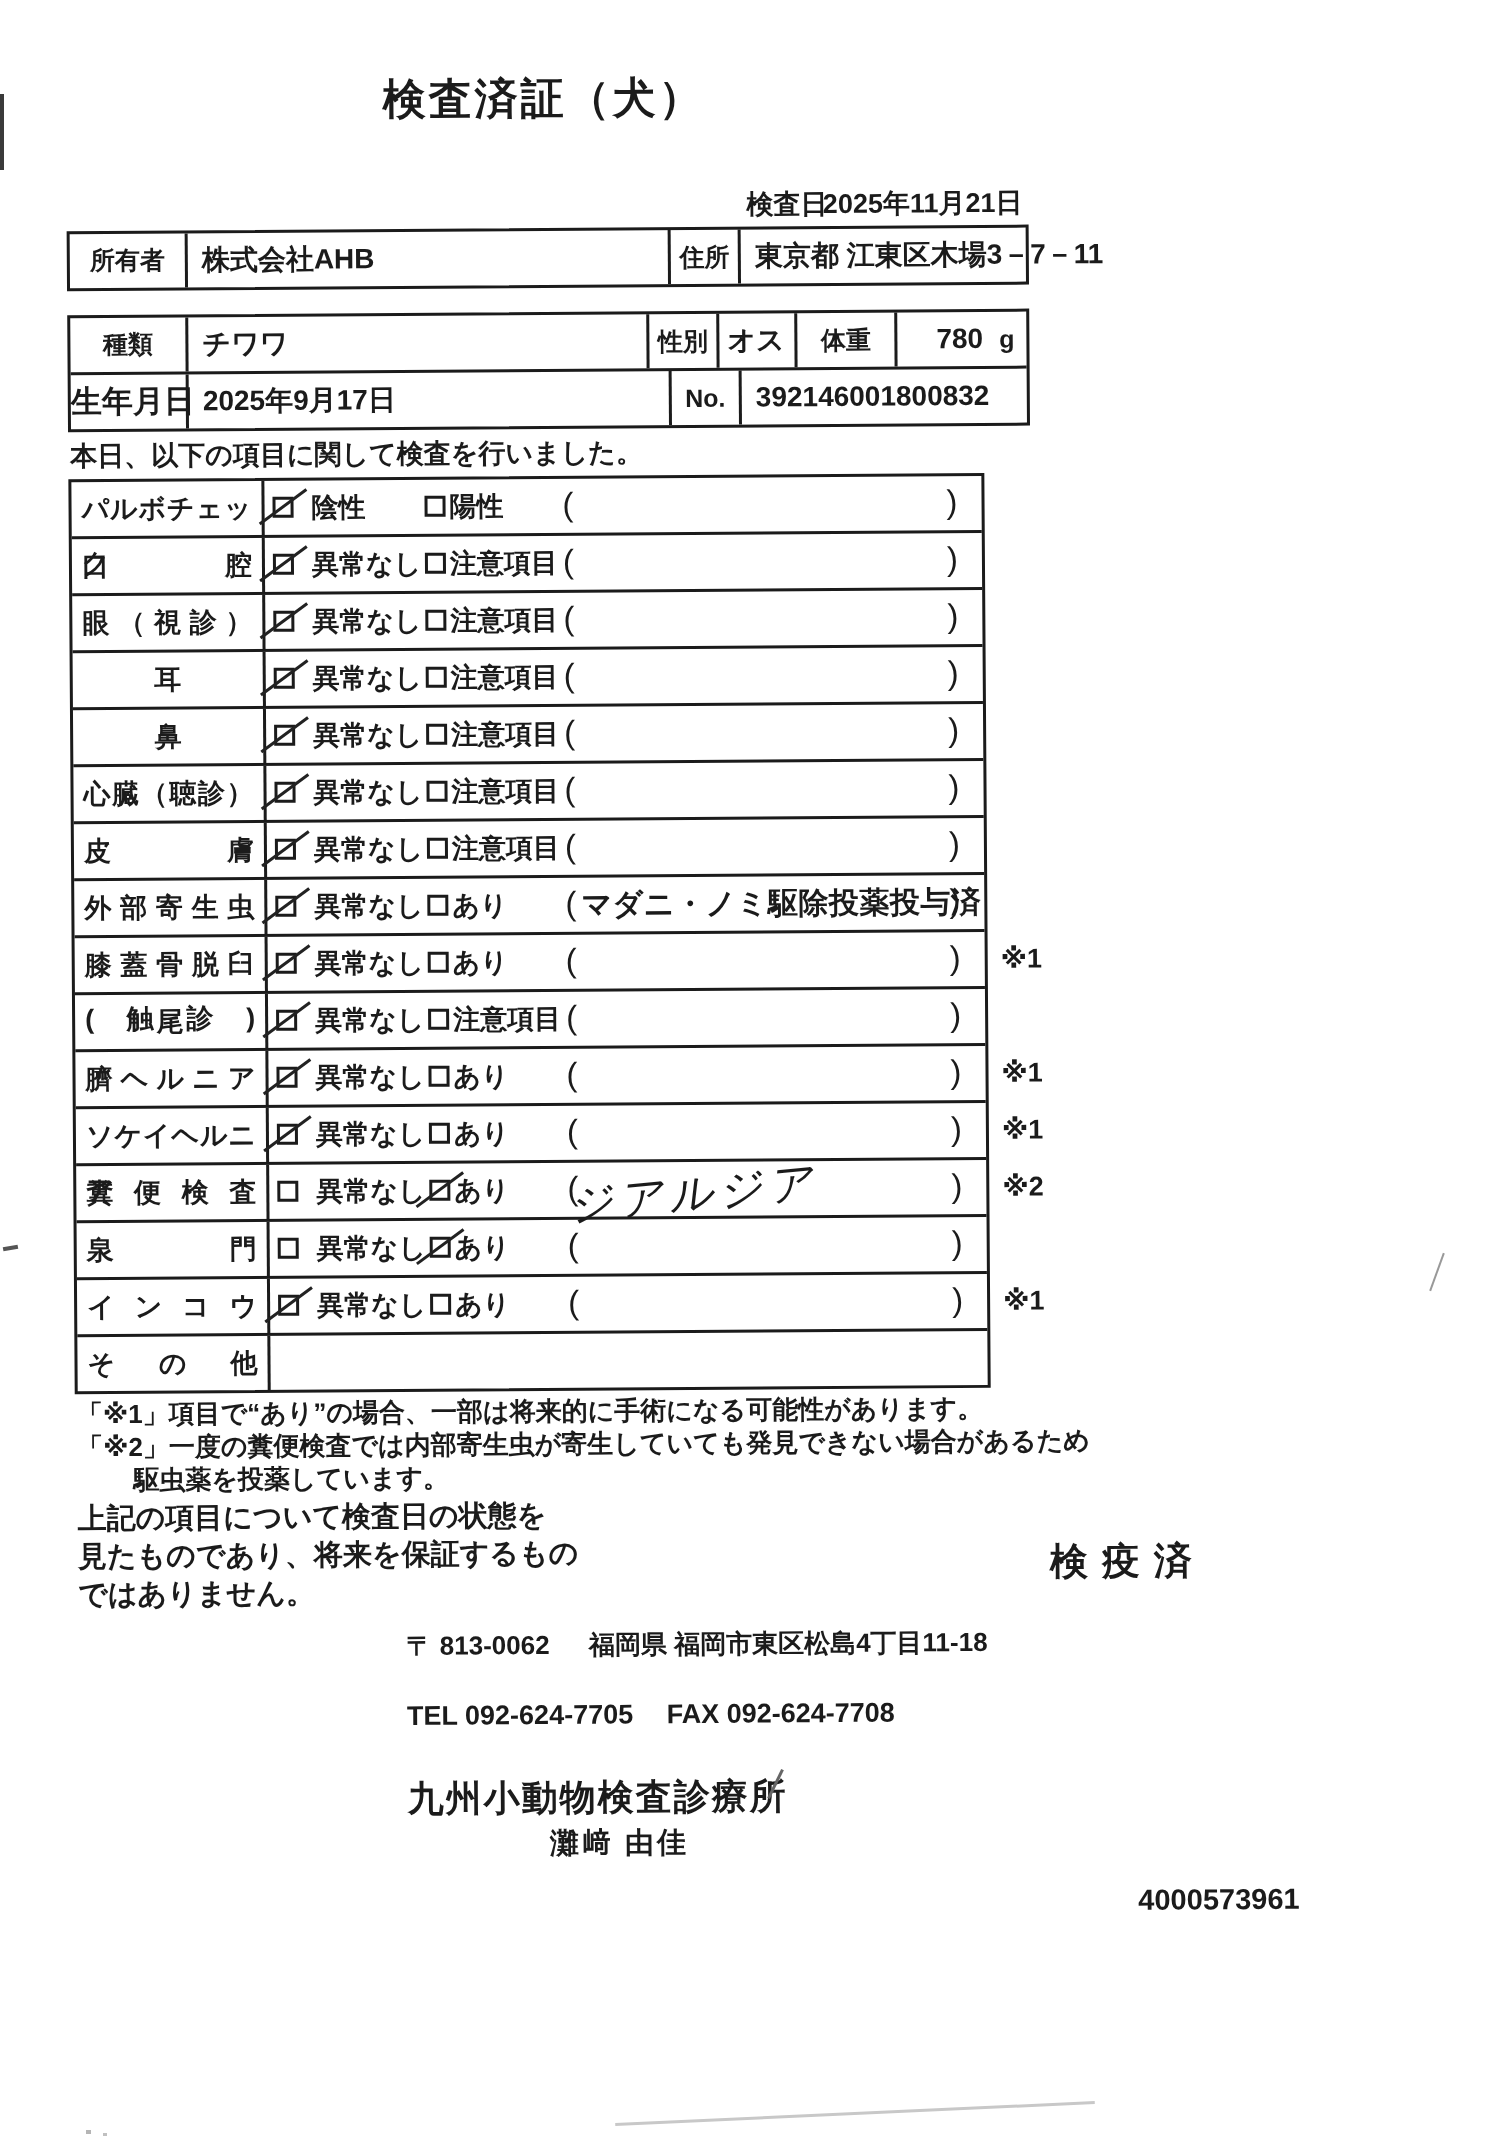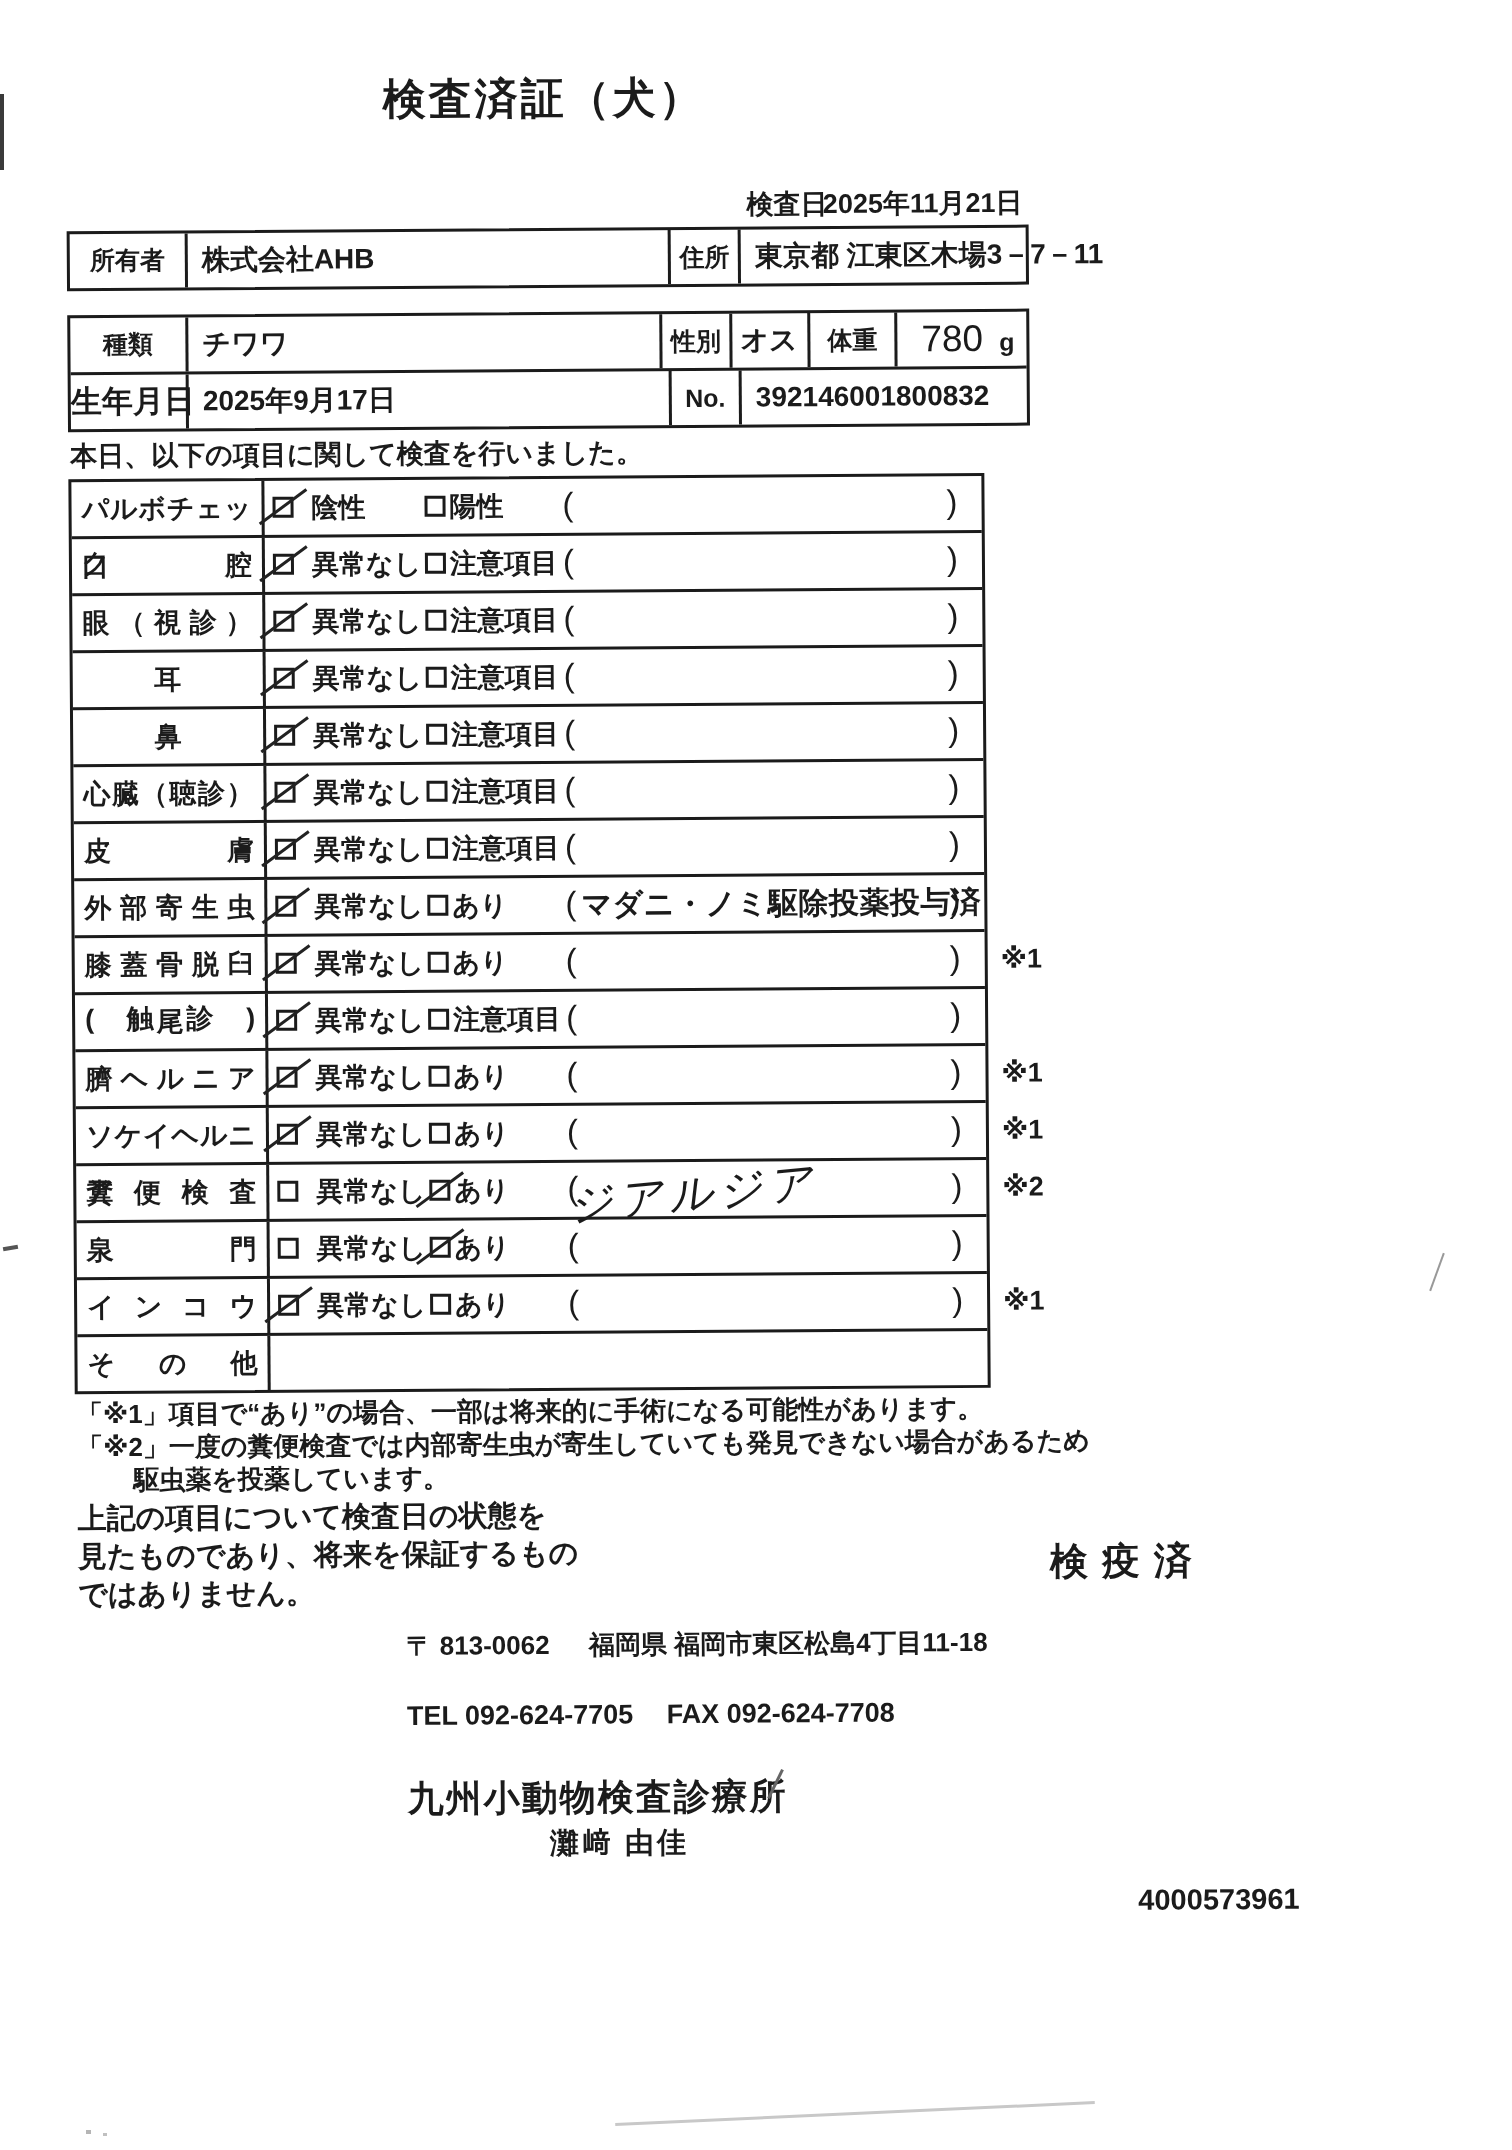--- a/index.html
+++ b/index.html
@@ -15,24 +15,24 @@
 
   .htable{position:absolute;left:72px;width:956px;border:3px solid #1b1b1b;background:#fff;}
   .t-owner{top:228px;}
   .t-pet{top:312px;}
   .hrow{display:flex;height:54px;}
   .hrow + .hrow{border-top:3px solid #1b1b1b;}
   .hcell{box-sizing:border-box;border-left:3px solid #1b1b1b;line-height:54px;white-space:nowrap;overflow:visible;}
   .hcell:first-child{border-left:none;}
   .hlabel{font-size:25px;font-weight:700;text-align:center;}
   .hvalue{font-size:28px;font-weight:700;padding-left:14px;}
-  .c115{width:115px;font-family:Liberation Serif, serif;}.cflex{flex:1;}.c70{width:70px;}.c78{width:78px;}.c80{width:87px;}
+  .c115{width:115px;font-family:Liberation Serif, serif;}.cflex{flex:1;}.c70{width:70px;}.c78{width:78px;}.c80{width:100px;}
   .c132{width:132px;}.c288{width:288px;}
   .wval{display:flex;justify-content:flex-end;align-items:baseline;gap:16px;padding-right:12px;}
-  .wnum{font-size:37px;font-weight:400;line-height:54px;text-align:center;}
+  .wnum{font-size:28px;font-weight:700;line-height:54px;text-align:center;}
   .wunit{font-size:25px;font-weight:700;line-height:54px;}
 
   .intro{position:absolute;left:74px;top:435px;font-size:27px;font-weight:700;}
 
   .itable{position:absolute;left:72px;top:476px;width:910px;border:3px solid #1b1b1b;background:#fff;}
   .irow{position:relative;height:54px;border-top:3px solid #1b1b1b;display:flex;}
   .irow:first-child{border-top:none;}
   .ilabel{width:190px;box-sizing:content-box;border-right:3px solid #1b1b1b;
           padding:0 10px;width:170px;min-width:170px;
           font-size:27px;font-weight:700;line-height:54px;

